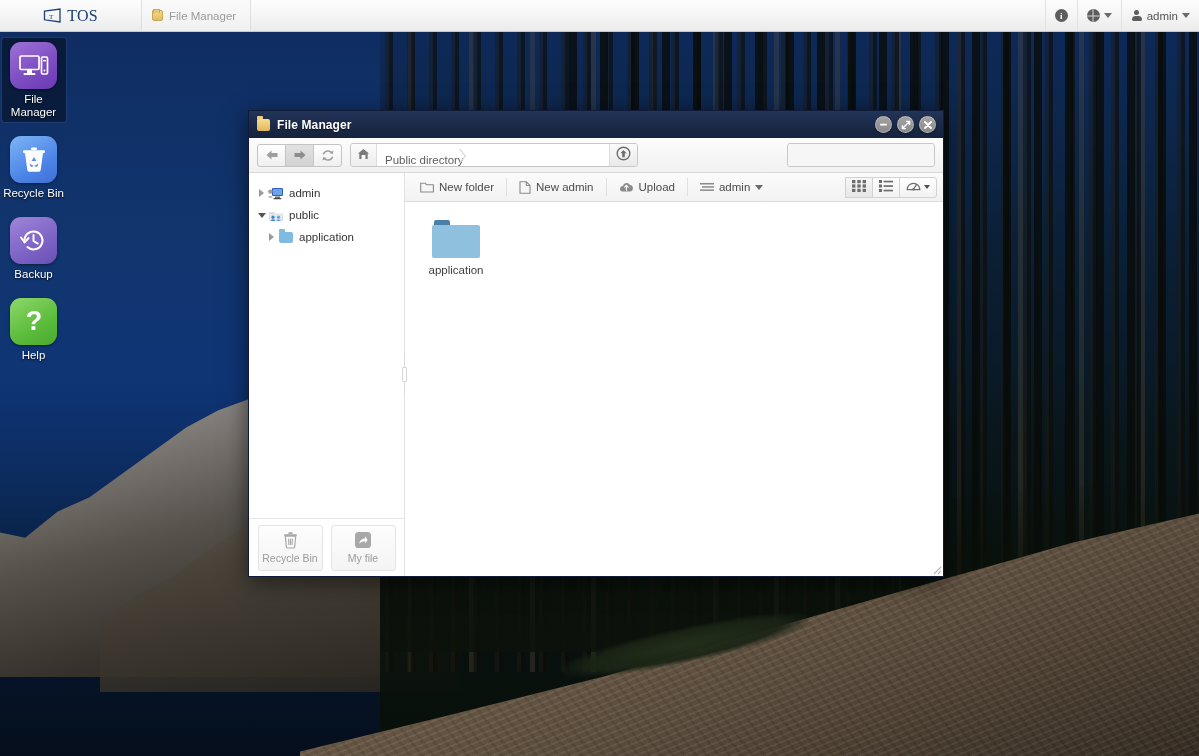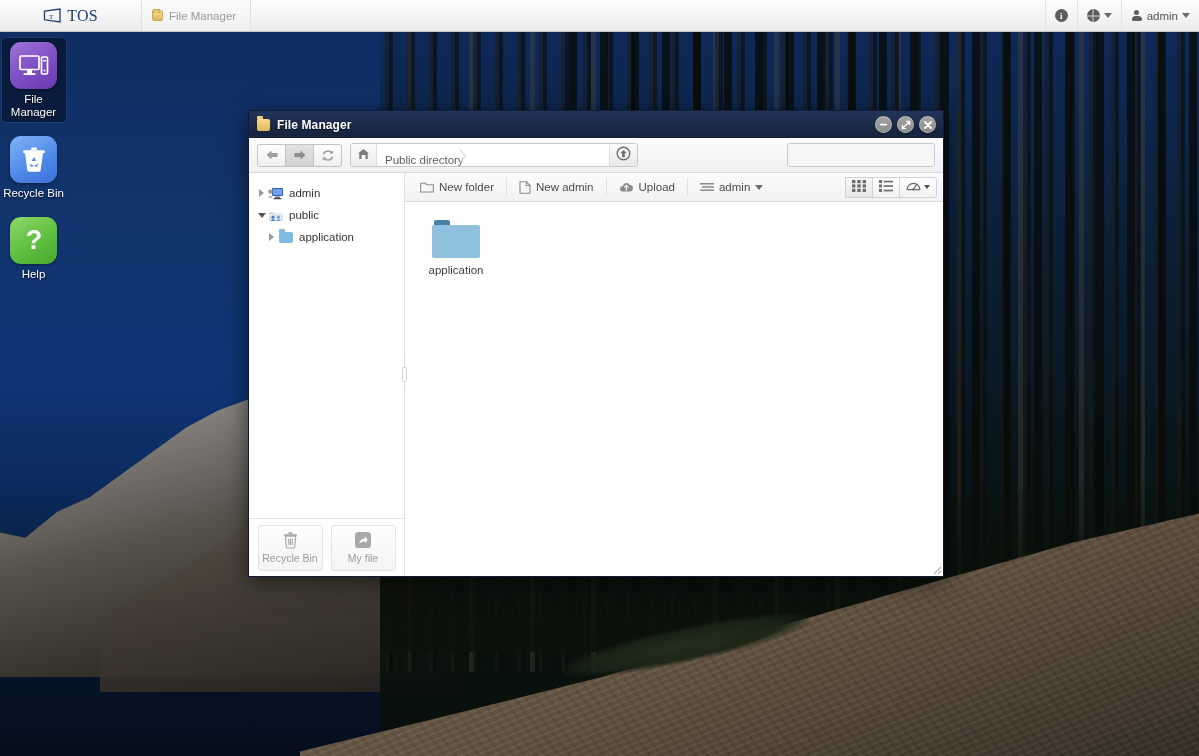--- a/index.html
+++ b/index.html
@@ -488,20 +488,32 @@
             <path d="M17.6 17.5 l-1.6 3.6 -3-1.2 z"></path>
             <path d="M8.4 17.5 l1.6 3.6 3-1.2 z"></path>
           </g>
         </svg>
       </div>
       <div class="dock-label">Recycle Bin</div>
     </div>
   </div>
 
 
+  <div class="dock-item">
+    <div class="dock-hit">
+      <div class="dock-ico ic-bk">
+        <svg width="29" height="29" viewBox="0 0 29 29">
+          <path d="M5.5 14.5 a9 9 0 1 1 2.9 6.6" fill="none" stroke="#fff" stroke-width="2" stroke-linecap="round"></path>
+          <path d="M2 11.5 L5.6 16.4 L9.6 12" fill="none" stroke="#fff" stroke-width="2" stroke-linecap="round" stroke-linejoin="round"></path>
+          <path d="M14.5 9 v6 l4.3 2.6" fill="none" stroke="#fff" stroke-width="1.9" stroke-linecap="round"></path>
+        </svg>
+      </div>
+      <div class="dock-label">Backup</div>
+    </div>
+  </div>
 
 
   <div class="dock-item">
     <div class="dock-hit">
       <div class="dock-ico ic-hp">
         <svg width="26" height="32" viewBox="0 0 26 32">
           <text x="13" y="24" font-size="27" fill="#fff" text-anchor="middle" font-family="Liberation Sans, sans-serif" font-weight="bold">?</text>
         </svg>
       </div>
       <div class="dock-label">Help</div>

